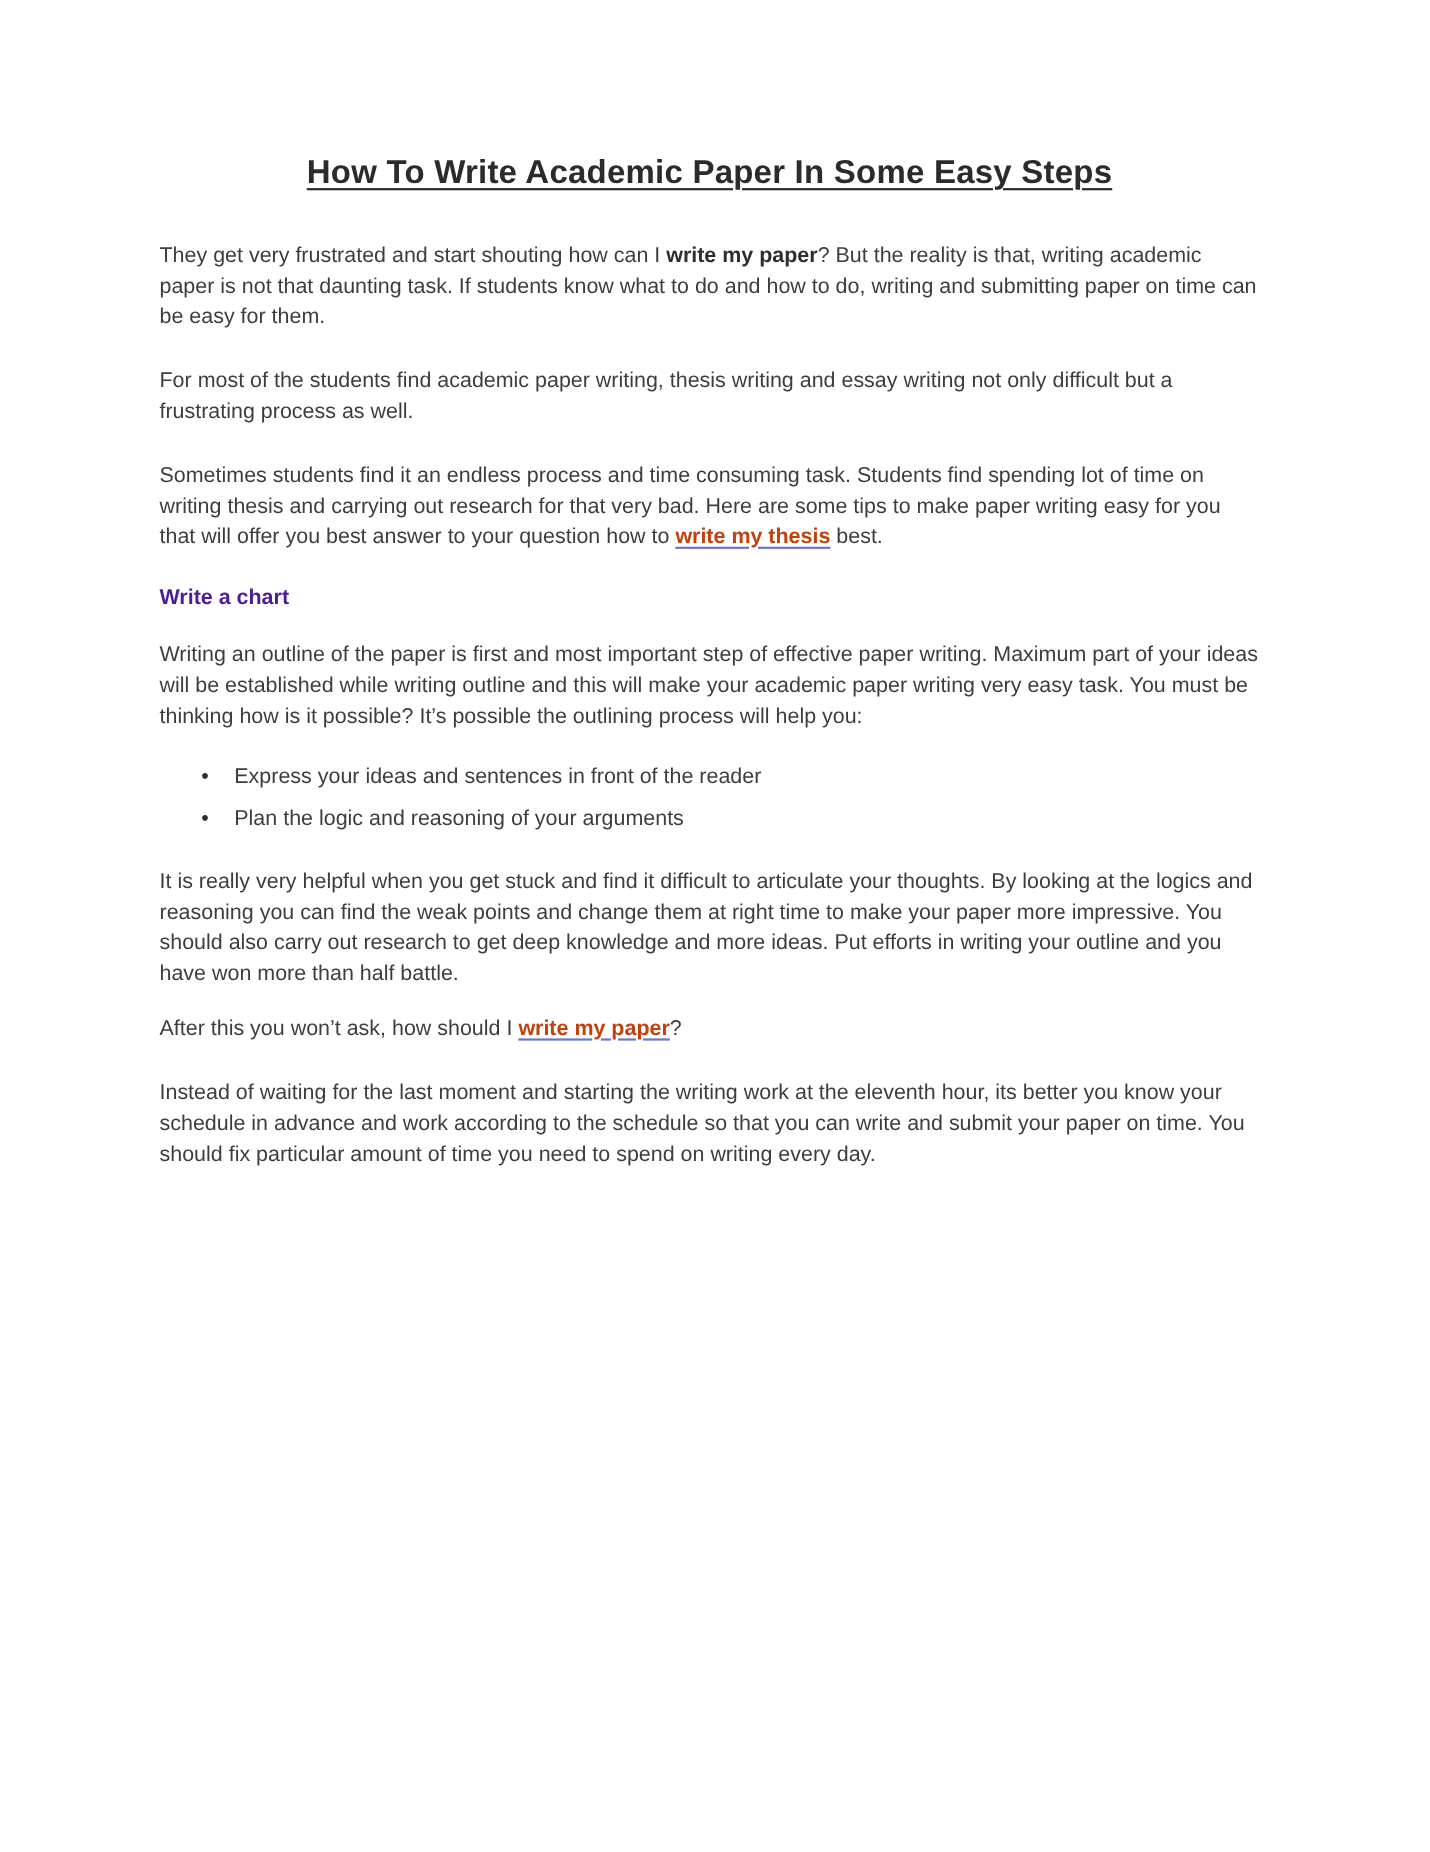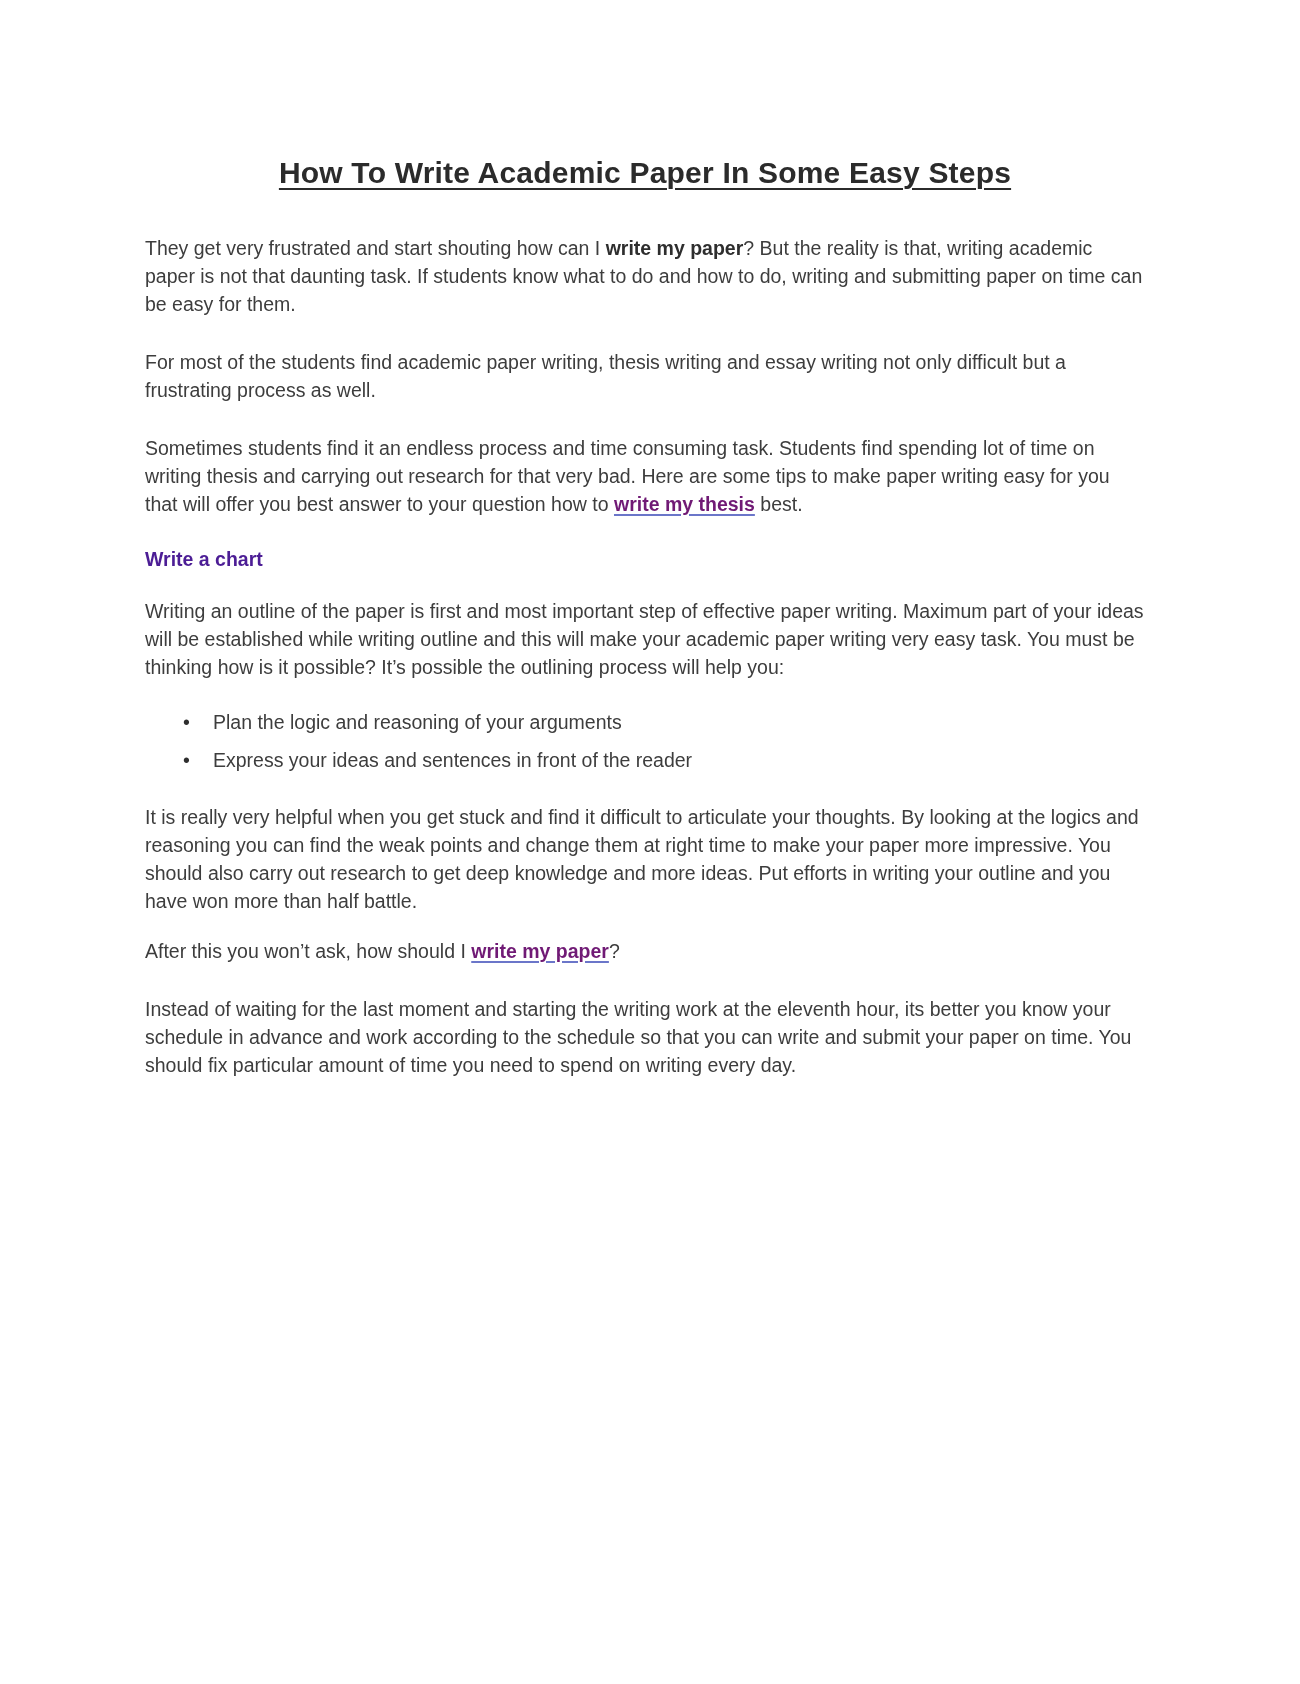--- a/index.html
+++ b/index.html
@@ -13,21 +13,20 @@
     height: 1684px;
     font-family: "Liberation Sans", sans-serif;
     color: #3d3d3d;
     overflow: hidden;
   }
   .page {
     width: 1300px;
     height: 1572px;
     padding: 140px 155px 0 145px;
     background: #ffffff;
-    margin-top: 16px;
   }
   .doc-title {
     font-size: 30px;
     font-weight: 700;
     color: #2b2b2b;
     text-align: center;
     text-decoration: underline;
     text-decoration-thickness: 2px;
     text-underline-offset: 5px;
     margin: 0 0 44px 0;
@@ -40,21 +39,21 @@
   }
   .para.loose {
     line-height: 28px;
     margin-bottom: 22px;
   }
   .bold-run {
     font-weight: 700;
     color: #2e2e2e;
   }
   .doc-link {
-    color: #701a75;
+    color: #c2410c;
     font-weight: 700;
     text-decoration: underline;
     text-decoration-color: #6b76c9;
     text-decoration-thickness: 2px;
     text-underline-offset: 3px;
     cursor: pointer;
   }
   .sub-heading {
     font-size: 19.5px;
     font-weight: 700;
@@ -100,22 +99,22 @@
     <span>Sometimes students find it an endless process and time consuming task. Students find spending lot of time on writing thesis and carrying out research for that very bad. Here are some tips to make paper writing easy for you that will offer you best answer to your question how to </span><a class="doc-link">write my thesis</a><span> best.</span>
   </p>
 
   <h2 class="sub-heading">Write a chart</h2>
 
   <p class="para loose">
     <span>Writing an outline of the paper is first and most important step of effective paper writing. Maximum part of your ideas will be established while writing outline and this will make your academic paper writing very easy task. You must be thinking how is it possible? It’s possible the outlining process will help you:</span>
   </p>
 
   <ul class="bullet-list">
+    <li>Express your ideas and sentences in front of the reader</li>
     <li>Plan the logic and reasoning of your arguments</li>
-    <li>Express your ideas and sentences in front of the reader</li>
   </ul>
 
   <p class="para loose">
     <span>It is really very helpful when you get stuck and find it difficult to articulate your thoughts. By looking at the logics and reasoning you can find the weak points and change them at right time to make your paper more impressive. You should also carry out research to get deep knowledge and more ideas. Put efforts in writing your outline and you have won more than half battle.</span>
   </p>
 
   <p class="para">
     <span>After this you won’t ask, how should I </span><a class="doc-link">write my paper</a><span>?</span>
   </p>
 

